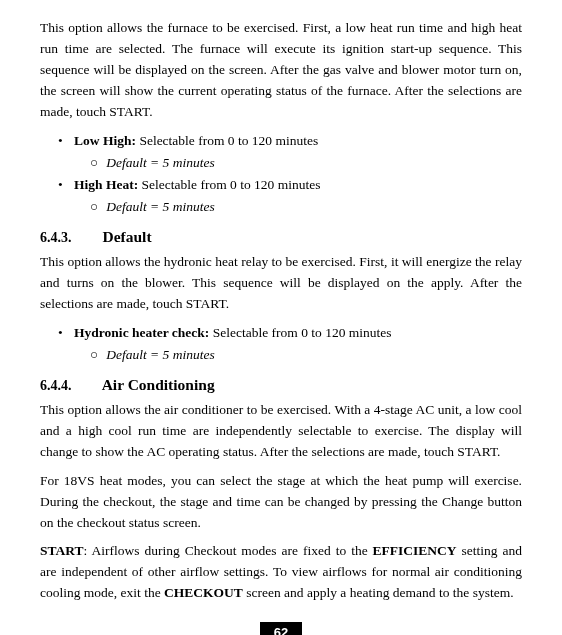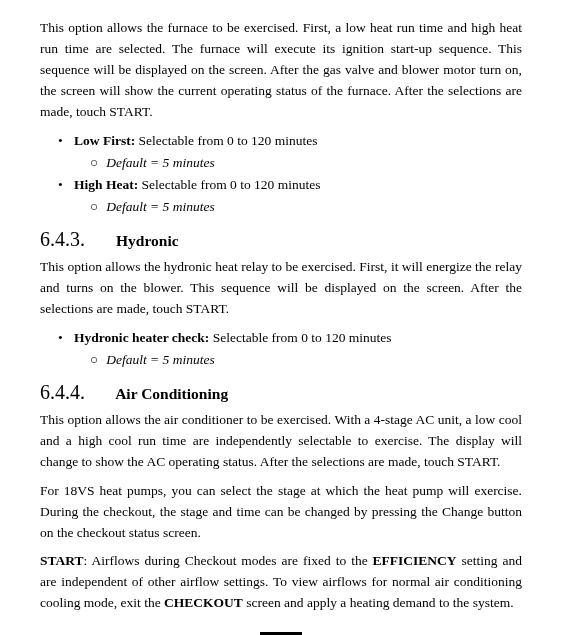--- a/index.html
+++ b/index.html
@@ -49,22 +49,22 @@
       content: "○";
       margin-right: 8px;
     }
     .section-heading {
       font-size: 15.5px;
       font-weight: bold;
       margin-top: 10px;
       margin-bottom: 6px;
     }
     .section-heading .section-num {
-      font-size: 20px;
-      font-weight: normal;
+      font-size: 14px;
+      font-weight: bold;
       text-align: center;
     }
     .bold {
       font-weight: bold;
     }
     .page-number-container {
       text-align: center;
       margin-top: 18px;
     }
     .page-number-box {
@@ -77,57 +77,57 @@
       padding: 3px 14px;
     }
   </style>
 </head>
 <body>
 
 <p class="intro-para">This option allows the furnace to be exercised. First, a low heat run time and high heat run time are selected. The furnace will execute its ignition start-up sequence. This sequence will be displayed on the screen. After the gas valve and blower motor turn on, the screen will show the current operating status of the furnace. After the selections are made, touch START.</p>
 
 <ul class="bullet-list">
   <li>
-    <span class="bold">Low First:</span>
+    <span class="bold">Low High:</span>
     <span> <span>Selectable from 0 to 120 minutes</span></span>
     <ul class="sub-list">
       <li>Default = 5 minutes</li>
     </ul>
   </li>
   <li>
     <span class="bold">High Heat:</span>
     <span> <span>Selectable from 0 to 120 minutes</span></span>
     <ul class="sub-list">
       <li>Default = 5 minutes</li>
     </ul>
   </li>
 </ul>
 
 <div class="section-heading">
   <span class="section-num">6.4.3.</span>
   &nbsp;&nbsp;&nbsp;&nbsp;&nbsp;&nbsp;
-  <span>Hydronic</span>
+  <span>Default</span>
 </div>
-<p class="intro-para">This option allows the hydronic heat relay to be exercised. First, it will energize the relay and turns on the blower. This sequence will be displayed on the screen. After the selections are made, touch START.</p>
+<p class="intro-para">This option allows the hydronic heat relay to be exercised. First, it will energize the relay and turns on the blower. This sequence will be displayed on the apply. After the selections are made, touch START.</p>
 <ul class="bullet-list">
   <li>
     <span class="bold">Hydronic heater check:</span>
     <span> <span>Selectable from 0 to 120 minutes</span></span>
     <ul class="sub-list">
       <li>Default = 5 minutes</li>
     </ul>
   </li>
 </ul>
 
 <div class="section-heading">
   <span class="section-num">6.4.4.</span>
   &nbsp;&nbsp;&nbsp;&nbsp;&nbsp;&nbsp;
   <span>Air Conditioning</span>
 </div>
 <p class="intro-para">This option allows the air conditioner to be exercised. With a 4-stage AC unit, a low cool and a high cool run time are independently selectable to exercise. The display will change to show the AC operating status. After the selections are made, touch START.</p>
-<p class="intro-para">For 18VS heat pumps, you can select the stage at which the heat pump will exercise. During the checkout, the stage and time can be changed by pressing the Change button on the checkout status screen.</p>
+<p class="intro-para">For 18VS heat modes, you can select the stage at which the heat pump will exercise. During the checkout, the stage and time can be changed by pressing the Change button on the checkout status screen.</p>
 <p class="intro-para">
   <span class="bold">START</span><span>:</span><span>  Airflows during Checkout modes are fixed to the </span><span class="bold">EFFICIENCY</span><span> setting and are independent of other airflow settings. To view airflows for normal air conditioning cooling mode, exit the </span><span class="bold">CHECKOUT</span><span> screen and apply a heating demand to the system.</span>
 </p>
 
 <div class="page-number-container">
   <span class="page-number-box">62</span>
 </div>
 
 </body></html>

